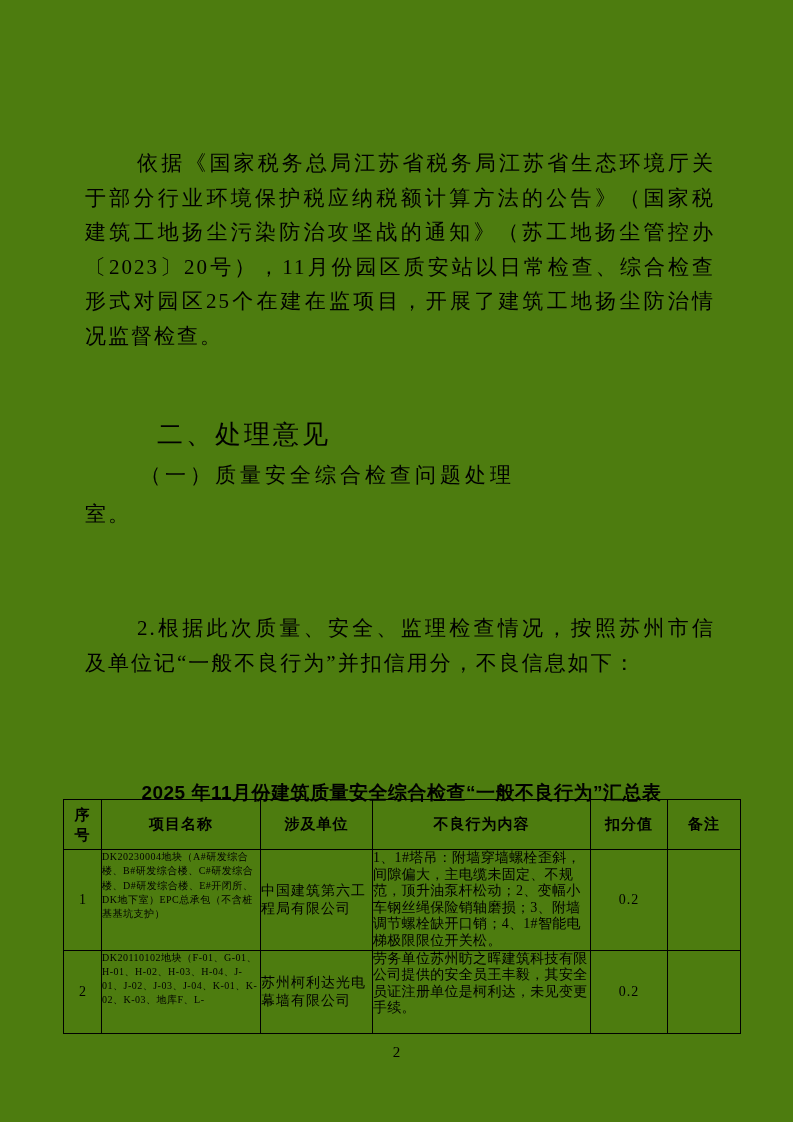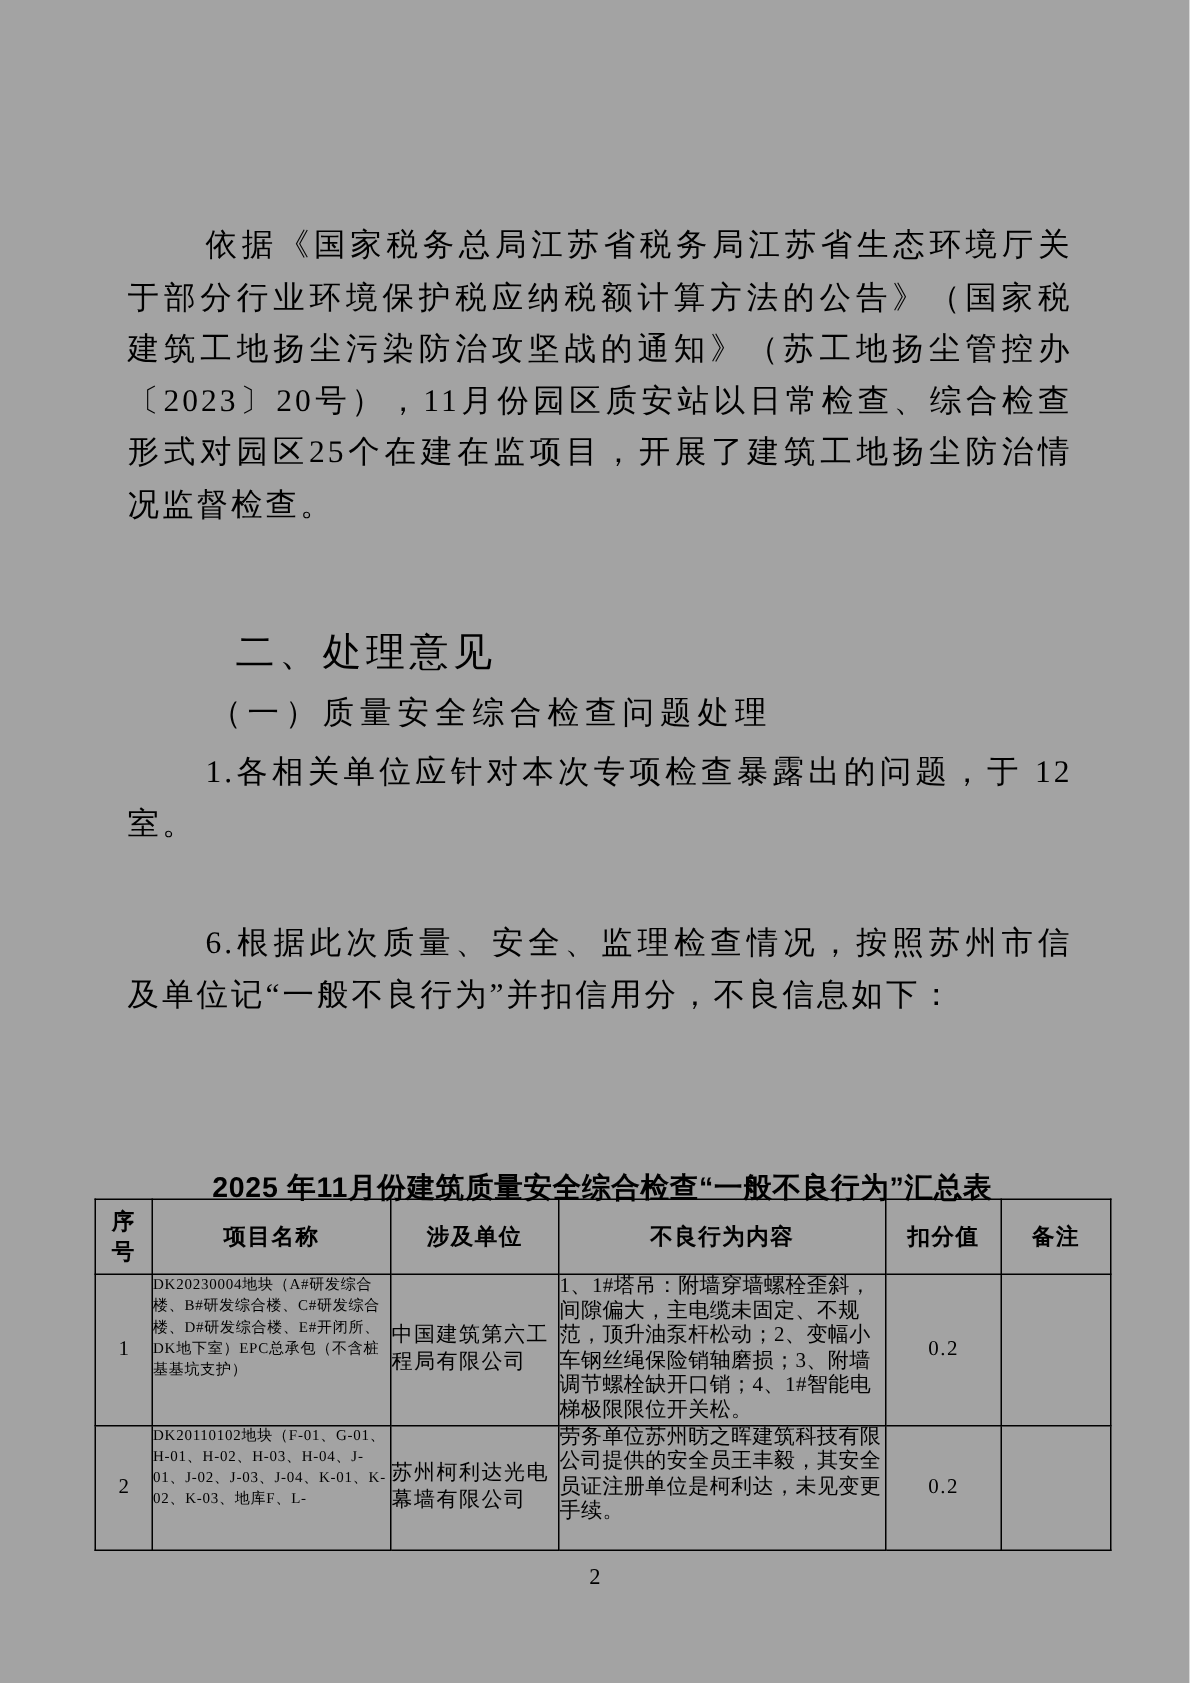--- a/index.html
+++ b/index.html
@@ -1,19 +1,19 @@
 <!DOCTYPE html>
 <html><head>
 <meta charset="utf-8">
 <style>
   html,body { margin:0; padding:0; background:#ffffff; }
   .page {
     position:relative;
     width:793px; height:1122px;
-    background:#a3a3a3;
+    background:#4d7c0f;
     color:#000;
     font-family:"Liberation Serif","DejaVu Serif",serif;
     overflow:hidden;
   }
   .textblock { position:absolute; left:85px; width:630px; }
   .line {
     height:34.6px; line-height:34.6px;
     font-size:21px; letter-spacing:2px;
     text-align:justify; text-align-last:justify;
     white-space:normal; overflow:hidden;
@@ -89,26 +89,25 @@
     <div class="line">〔2023〕20号），11月份园区质安站以日常检查、综合检查</div>
     <div class="line">形式对园区25个在建在监项目，开展了建筑工地扬尘防治情</div>
     <div class="line left">况监督检查。</div>
   </div>
 
   <div class="h2">二、处理意见</div>
 
   <div class="h3">（一）质量安全综合检查问题处理</div>
 
   <div class="textblock" style="top:497px">
-    <div class="line indent">1.各相关单位应针对本次专项检查暴露出的问题，于 12</div>
     <div class="line left">室。</div>
   </div>
 
   <div class="textblock" style="top:611px">
-    <div class="line indent">6.根据此次质量、安全、监理检查情况，按照苏州市信</div>
+    <div class="line indent">2.根据此次质量、安全、监理检查情况，按照苏州市信</div>
     <div class="line left">及单位记“一般不良行为”并扣信用分，不良信息如下：</div>
   </div>
 
   <div class="tbl-title">2025 年11月份建筑质量安全综合检查“一般不良行为”汇总表</div>
 
   <div class="tblwrap">
     <table class="summary">
       <colgroup>
         <col style="width:38px">
         <col style="width:159px">

